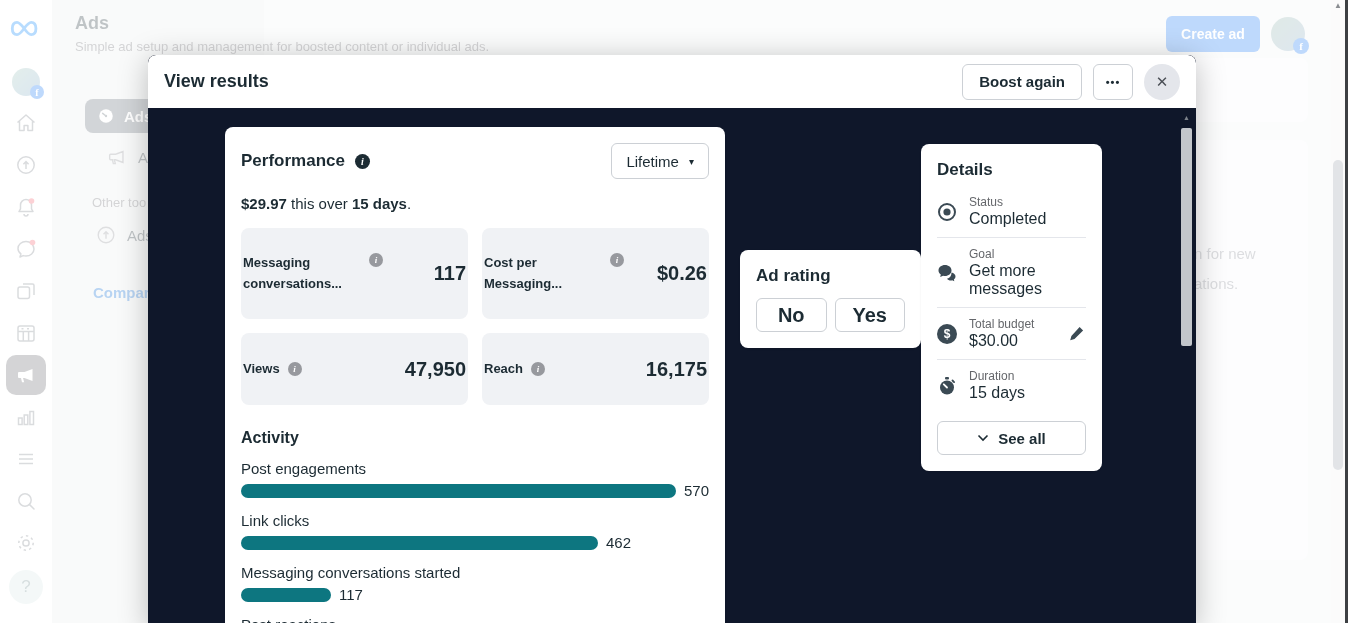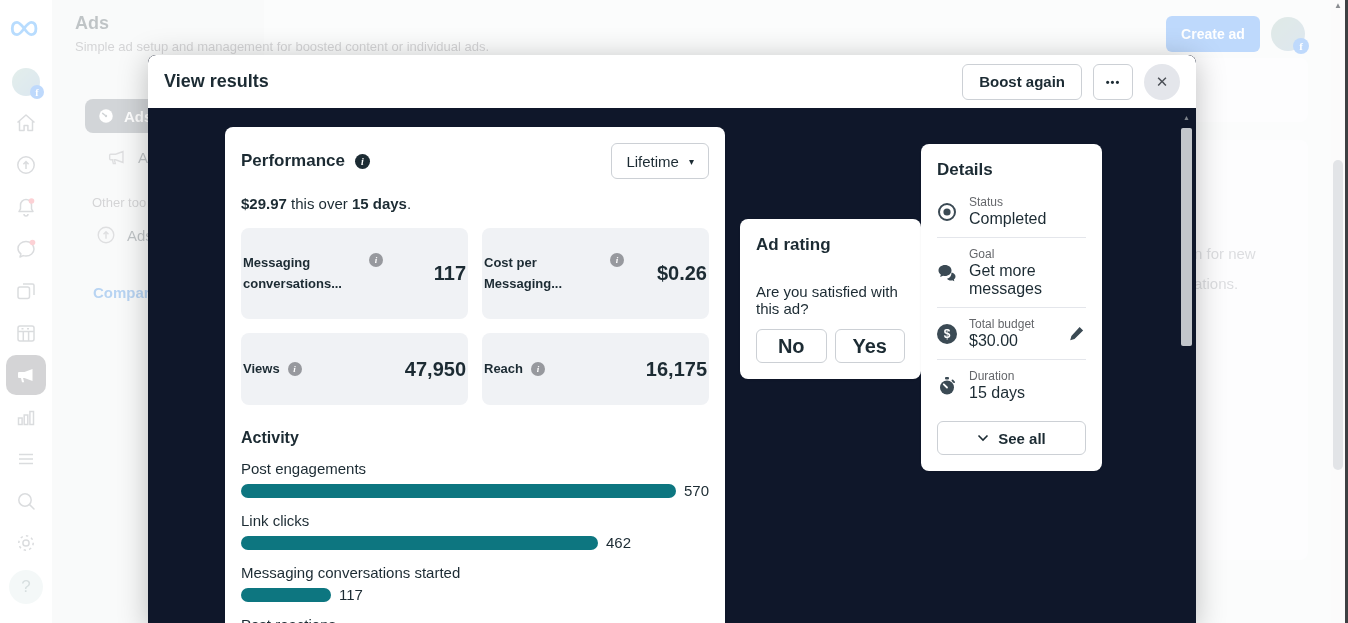--- a/index.html
+++ b/index.html
@@ -318,21 +318,20 @@
           <div class="bar-row">
             <div class="bar-label">Post reactions</div>
 
           </div>
 
         </div>
 
         <div class="rightcol">
           <div class="card rating">
             <h2>Ad rating</h2>
-            <div class="q">Are you satisfied with this ad?</div>
             <div class="btns">
               <button>No</button>
               <button>Yes</button>
             </div>
           </div>
 
           <div class="card details">
             <h2>Details</h2>
 
             <div class="drow">

